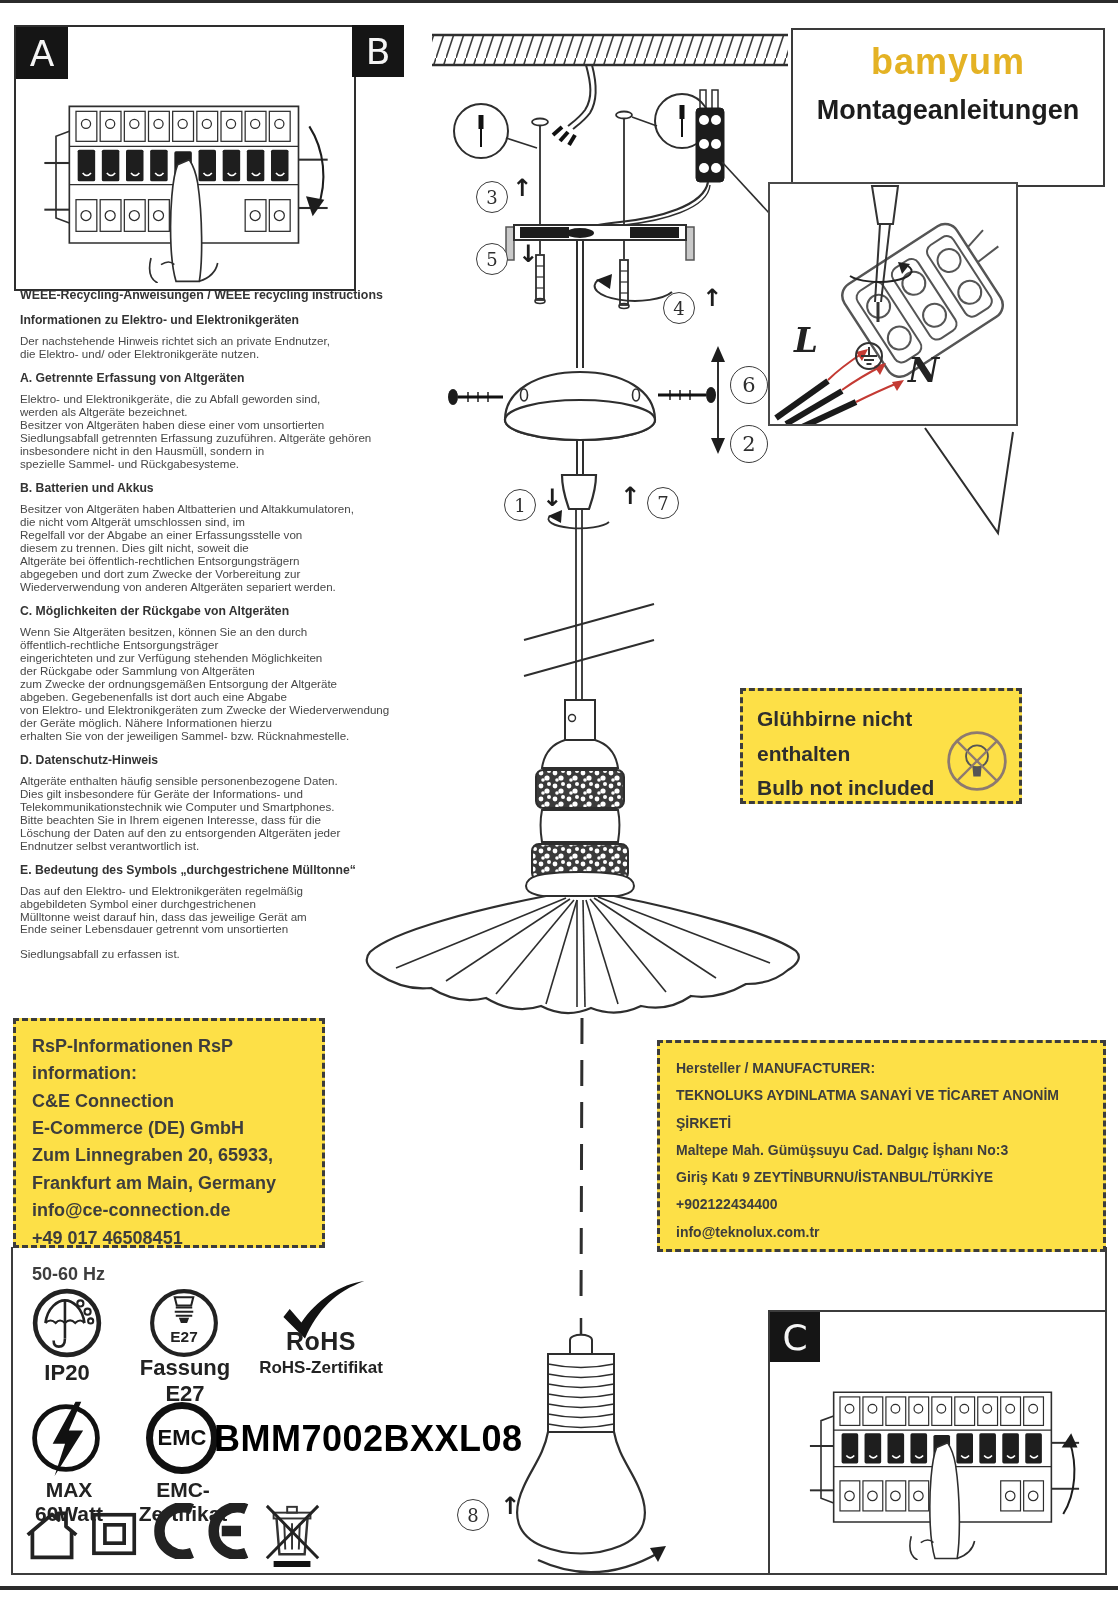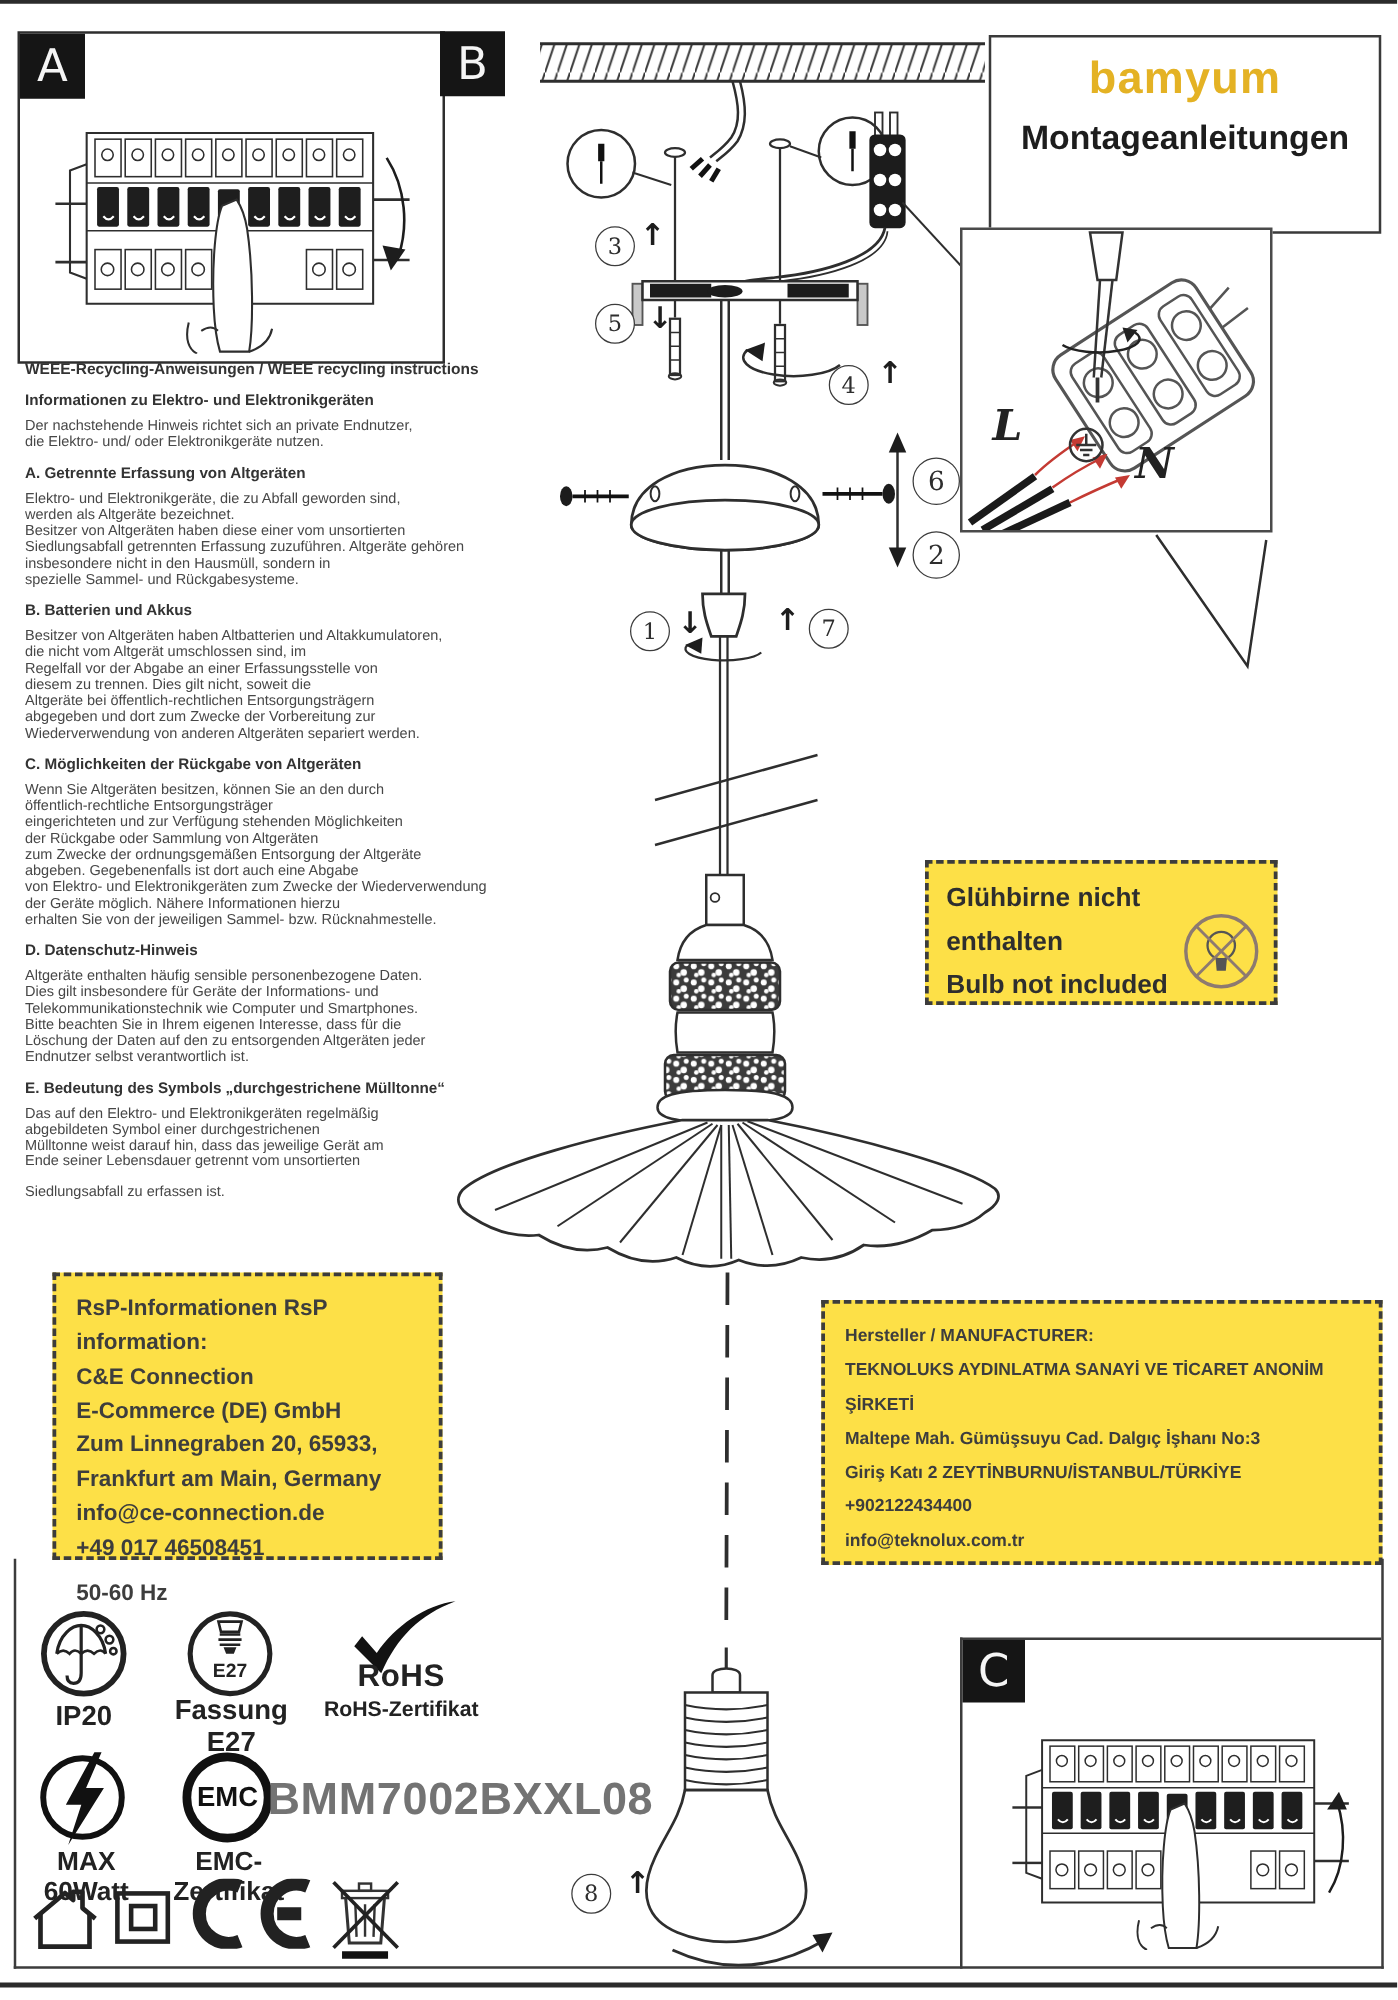--- a/index.html
+++ b/index.html
@@ -21,21 +21,21 @@
   .stepnum{width:30px;height:30px;border:1.6px solid #3c3c3c;border-radius:50%;
            display:flex;align-items:center;justify-content:center;
            font-family:"DejaVu Serif",serif;font-size:18px;color:#2e2e2e;background:#fff;}
   .stepnum.lg{width:36px;height:36px;font-size:21px;}
   .arr{font-size:24px;font-weight:bold;color:#1d1d1d;font-family:"DejaVu Sans",sans-serif;line-height:1;}
   .dashbox{border:3px dashed #3c3c3c;background:#fde047;}
   .bulbnote{font-size:21px;font-weight:600;color:#2e2e2e;line-height:1.65;padding:11px 14px;}
   .rsp{font-size:18px;font-weight:bold;color:#3d3d3d;line-height:1.52;padding:12px 16px;}
   .manu{font-size:14px;font-weight:bold;color:#3d3d3d;line-height:1.95;padding:12px 16px;}
   .certlabel{font-weight:bold;color:#222;}
-  .model{font-size:36px;font-weight:bold;color:#737373;letter-spacing:0.5px;
+  .model{font-size:36px;font-weight:bold;color:#000000;letter-spacing:0.5px;
          font-family:"Liberation Sans",sans-serif;}
   .inbox{border:2px solid #4a4a4a;background:#fff;}
   .emcring{border:7px solid #111;border-radius:50%;display:flex;align-items:center;
            justify-content:center;font-weight:bold;font-size:22px;color:#111;}
   svg{display:block;}
   .ln{stroke:#2e2e2e;fill:none;}
 </style>
 </head>
 <body>
 
@@ -408,39 +408,39 @@
         <path d="M128,402 Q161,409 194,402"></path>
       <path d="M128,412 Q161,419 194,412"></path>
     </g>
     <path d="M128,420 C124,442 112,456 104,474 C90,504 98,524 122,534 C146,544 176,544 200,534 C224,524 232,504 218,474 C210,456 198,442 194,420 Z" fill="#fff" stroke="#2e2e2e" stroke-width="2.2"></path>
     <path d="M118,548 Q178,576 240,540" class="ln" stroke-width="2.4"></path>
     <polygon points="246,534 230,536 238,550" fill="#1d1d1d"></polygon>
   </svg>
   <div class="abs stepnum" style="left:457px;top:1499px;">8</div>
   <div class="abs arr" style="left:500px;top:1494px;">↑</div>
 
-  <div class="abs dashbox" style="left:42px;top:1018px;width:306px;height:224px;">
+  <div class="abs dashbox" style="left:13px;top:1018px;width:306px;height:224px;">
     <div class="rsp">
       <div>RsP-Informationen RsP information:</div>
       <div>C&amp;E Connection</div>
       <div>E-Commerce (DE) GmbH</div>
       <div>Zum Linnegraben 20, 65933,</div>
       <div>Frankfurt am Main, Germany</div>
       <div>info@ce-connection.de</div>
       <div>+49 017 46508451</div>
       <div style="margin-top:9px;">50-60 Hz</div>
     </div>
   </div>
 
   <div class="abs dashbox" style="left:657px;top:1040px;width:443px;height:206px;">
     <div class="manu">
       <div>Hersteller / MANUFACTURER:</div>
       <div>TEKNOLUKS AYDINLATMA SANAYİ VE TİCARET ANONİM ŞİRKETİ</div>
       <div>Maltepe Mah. Gümüşsuyu Cad. Dalgıç İşhanı No:3</div>
-      <div>Giriş Katı 2 ZEYTİNBURNU/İSTANBUL/TÜRKİYE</div>
+      <div>Giriş Katı 9 ZEYTİNBURNU/İSTANBUL/TÜRKİYE</div>
       <div>+902122434400</div>
       <div>info@teknolux.com.tr</div>
     </div>
   </div>
 
   <div class="abs" style="left:11px;top:1247px;width:1092px;height:326px;border:2px solid #3c3c3c;border-top:none;"></div>
 
   <svg class="abs" style="left:31px;top:1287px;" width="72" height="72" viewBox="0 0 70 70">
     <circle cx="35" cy="35" r="31" fill="none" stroke="#222" stroke-width="4.5"></circle>
     <path d="M14,35 C16,20 26,13 33,13 C40,13 50,20 52,35" fill="none" stroke="#222" stroke-width="2.5"></path>

